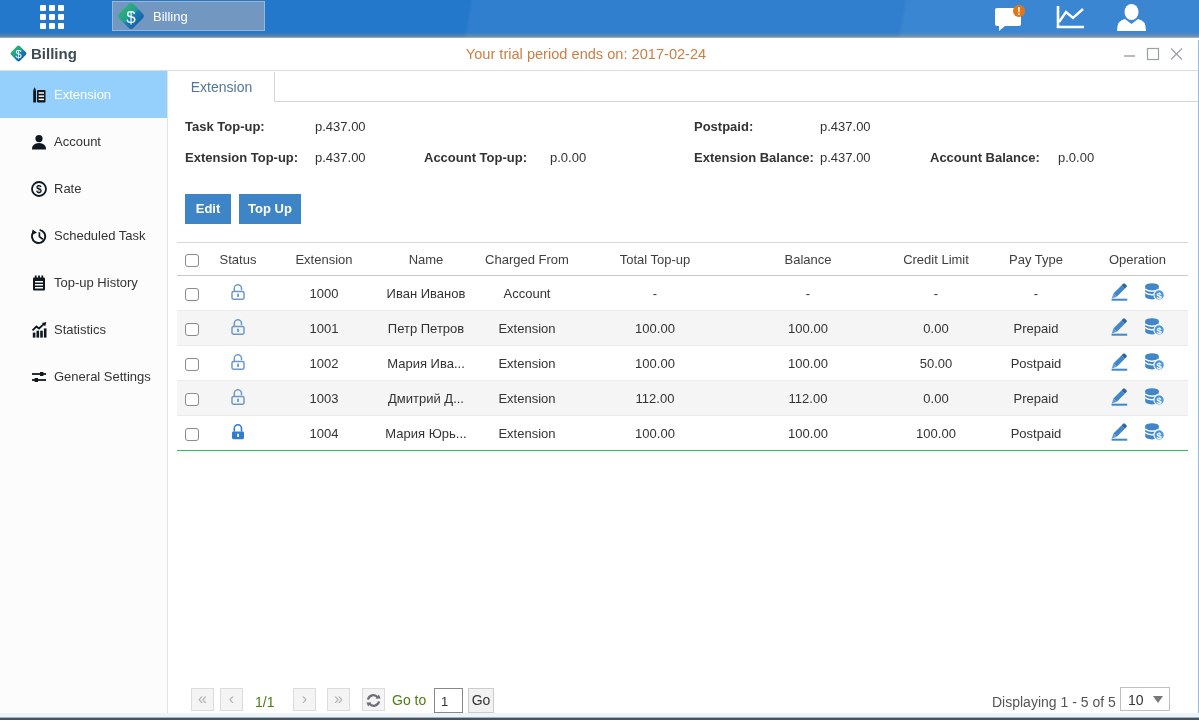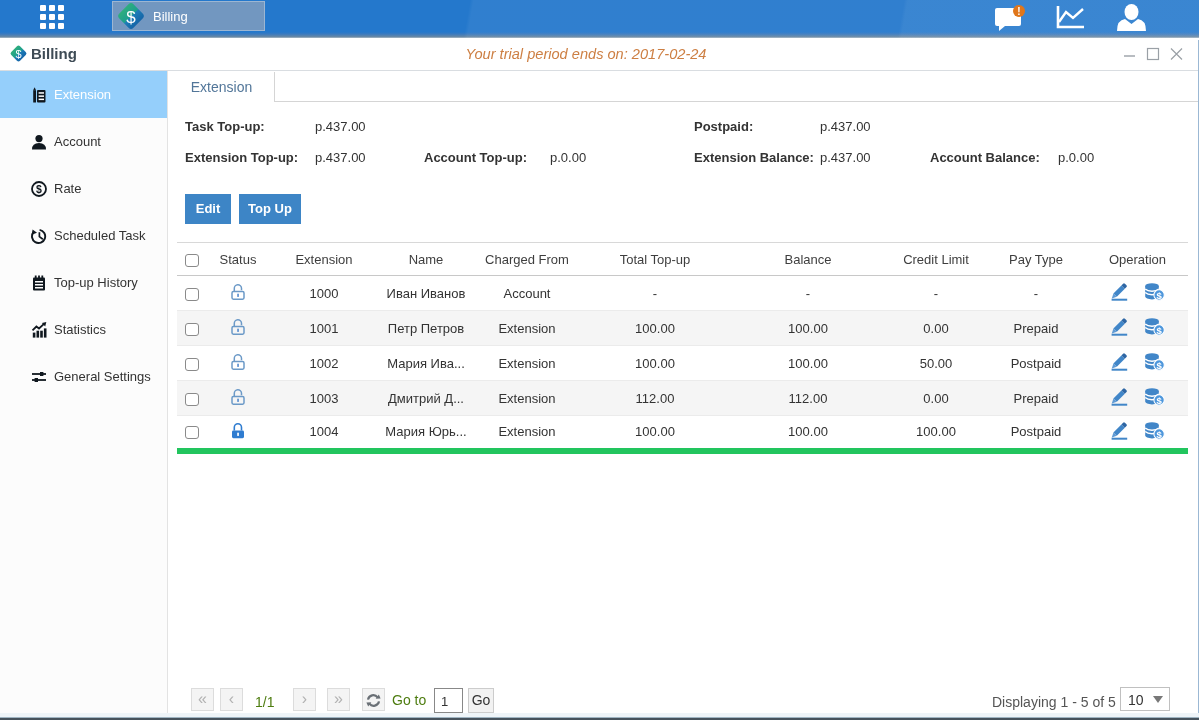--- a/index.html
+++ b/index.html
@@ -6,42 +6,42 @@
 html,body { width:1199px; height:720px; overflow:hidden; font-family:"Liberation Sans", sans-serif; background:#fff; }
 .topbar { position:absolute; left:0; top:0; width:1199px; height:38px; background:linear-gradient(100deg, rgba(255,255,255,0) 0 39%, rgba(255,255,255,0.055) 39.3% 100%),linear-gradient(100deg, rgba(255,255,255,0) 0 75%, rgba(255,255,255,0.05) 75.3% 100%),linear-gradient(180deg,#2478cc 0px,#2478cc 32px,#3a7abf 34px,#6b89a3 37px,#b9c8d3 38px); }
 .gridicon { position:absolute; left:40px; top:5px; width:24px; height:24px; }
 .gridicon div { position:absolute; width:6px; height:6px; background:#fff; border-radius:1px; }
 .apptab { position:absolute; left:112px; top:1px; width:153px; height:30px; background:#7297c0; border:1px solid #9cb6d2; display:flex; align-items:center; }
 .apptab .txt { color:#fff; font-size:13px; margin-left:8px; }
 .topicons { position:absolute; right:0; top:0; height:33px; }
 .topicon { position:absolute; top:4px; }
 .titlebar { position:absolute; left:0; top:38px; width:1199px; height:33px; background:#fff; border-bottom:1px solid #d9dde1; }
 .appname { position:absolute; left:31px; top:7px; font-size:15px; font-weight:bold; color:#3e4b55; }
-.trial { position:absolute; left:0; top:8px; width:1172px; text-align:center; font-size:14.6px; color:#cd7f43;font-style:italic; }
+.trial { position:absolute; left:0; top:8px; width:1172px; text-align:center; font-size:14.6px; color:#cd7f43; }
 .winbtns { position:absolute; right:14px; top:9px; color:#909498; font-size:14px; }
 .sidebar { position:absolute; left:0; top:71px; width:168px; height:643px; background:#fcfcfc; border-right:1px solid #e3e3e3; }
 .sitem { position:relative; height:47px; display:flex; align-items:center; font-size:13px; color:#333; }
 .sitem .ic { width:16px; height:16px; margin-left:31px; margin-right:7px; flex:0 0 auto; }
 .sitem.sel { background:#95cffb; color:#fff; }
 .main { position:absolute; left:169px; top:72px; width:1030px; height:642px; background:#fff; }
 .tabstrip { position:absolute; left:0; top:0; width:1030px; height:30px; }
 .tab1 { position:absolute; left:0; top:0; width:106px; height:30px; border-right:1px solid #d5d5d5; background:#fff; text-align:center; line-height:30px; font-size:14px; color:#527699; }
 .striprest { position:absolute; left:106px; top:0; right:0px; height:30px; border-bottom:1px solid #d5d5d5; }
 .stats { position:absolute; left:0; top:30px; width:1030px; font-size:13px; color:#333; }
 .srow { position:relative; height:31px; }
 .slab { position:absolute; top:17px; font-weight:bold; }
 .sval { position:absolute; top:17px; }
 .btns { position:absolute; left:16px; top:122px; }
 .btn { display:inline-block; height:30px; line-height:30px; background:#3d85c6; color:#fff; font-size:13px; font-weight:bold; text-align:center; margin-right:8px; }
 .tblwrap { position:absolute; left:8px; top:170px; width:1011px; }
 table { border-collapse:collapse; width:1011px; table-layout:fixed; font-size:13px; color:#333; }
 thead td { height:33px; text-align:center; color:#3e3e3e; font-size:13px; border-top:1px solid #d8d8d8; border-bottom:1px solid #c8c8c8; }
 tbody td { height:35px; text-align:center; }
 tbody tr.g { background:#f5f5f5; border-top:1px solid #ebebeb; border-bottom:1px solid #ebebeb; }
-tbody tr:last-child { border-bottom:6px solid #22c55e; }
+tbody tr:last-child { border-bottom:1px solid #22c55e; }
 .cb { display:inline-block; width:14px; height:13px; border:1px solid #8a8a8a; border-radius:3px; background:#fff; vertical-align:middle; }
 .pager { position:absolute; left:8px; top:616px; width:1011px; height:28px; font-size:14px; color:#555; }
 .pbtn { position:absolute; width:23px; height:23px; background:#f4f4f4; border:1px solid #dcdcdc; color:#b2b2b2; text-align:center; line-height:20px; font-size:16px; }
 .ptxt { position:absolute; top:4px; color:#4d7c0f; }
 .pinput { position:absolute; top:0px; width:29px; height:25px; border:1px solid #888; text-align:left; padding-left:6px; line-height:25px; font-size:13px; color:#333; background:#fff; }
 .gobtn { position:absolute; top:0px; width:26px; height:25px; background:#f2f2f2; border:1px solid #ccc; text-align:center; line-height:23px; color:#333; }
 .disp { position:absolute; left:815px; top:6px; color:#555; font-size:14px; }
 .dd { position:absolute; left:943px; top:-1px; width:50px; height:24px; border:1px solid #c0c0c0; background:#fff; }
 .dd .num { position:absolute; left:7px; top:4px; font-size:14px; color:#333; }
 .dd .tri { position:absolute; right:6px; top:8px; width:0; height:0; border-left:5.5px solid transparent; border-right:5.5px solid transparent; border-top:7px solid #787878; }

